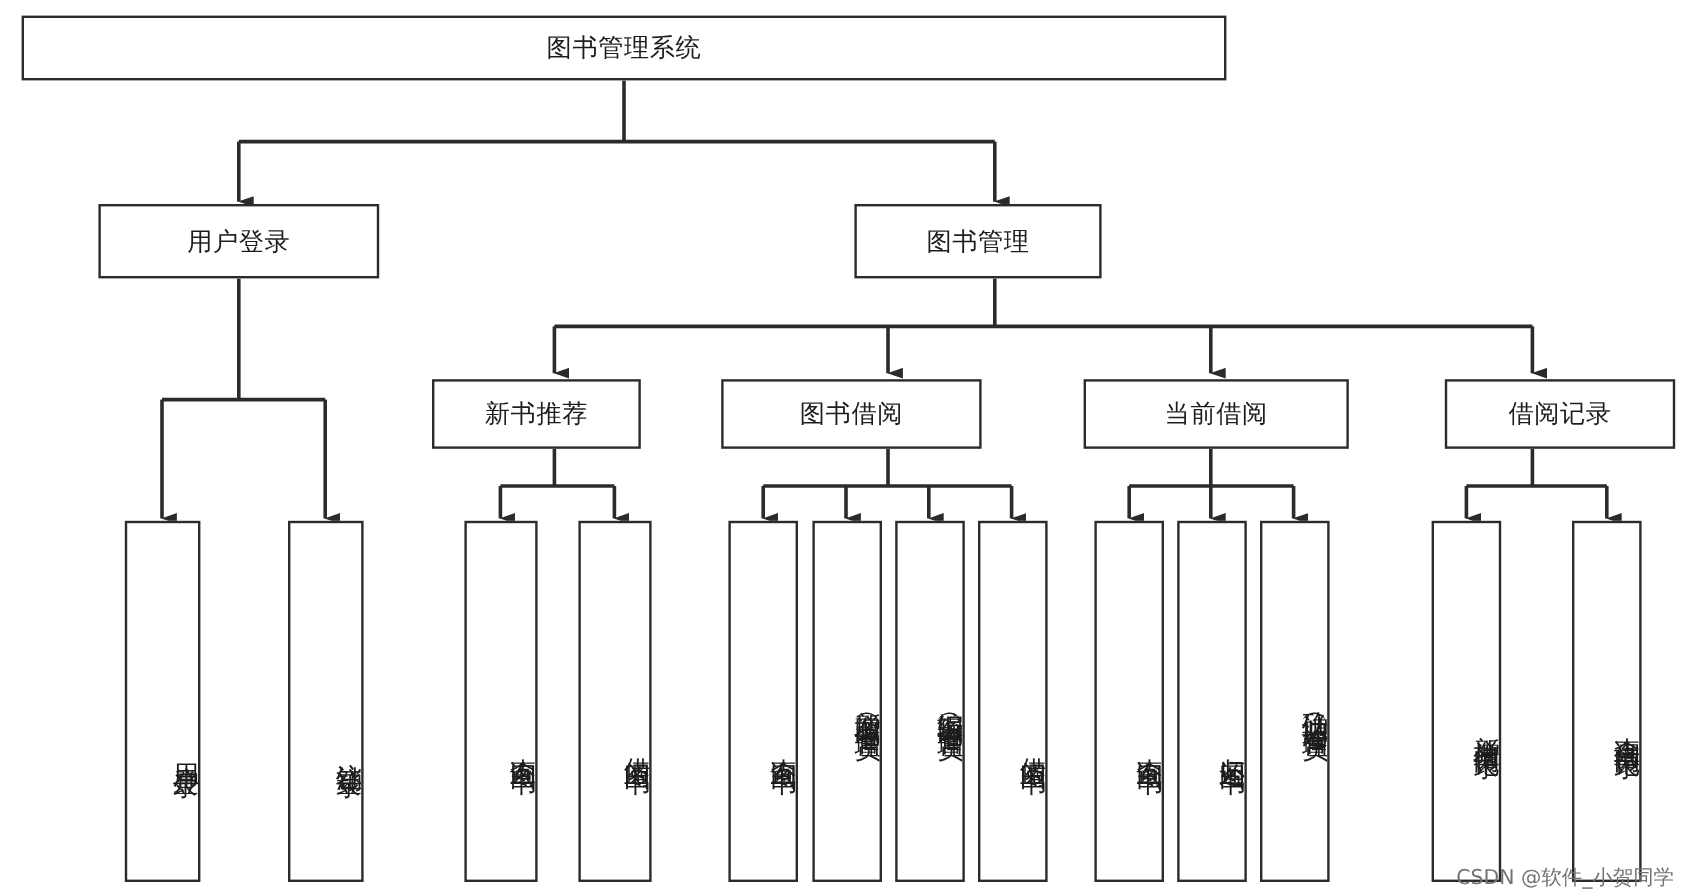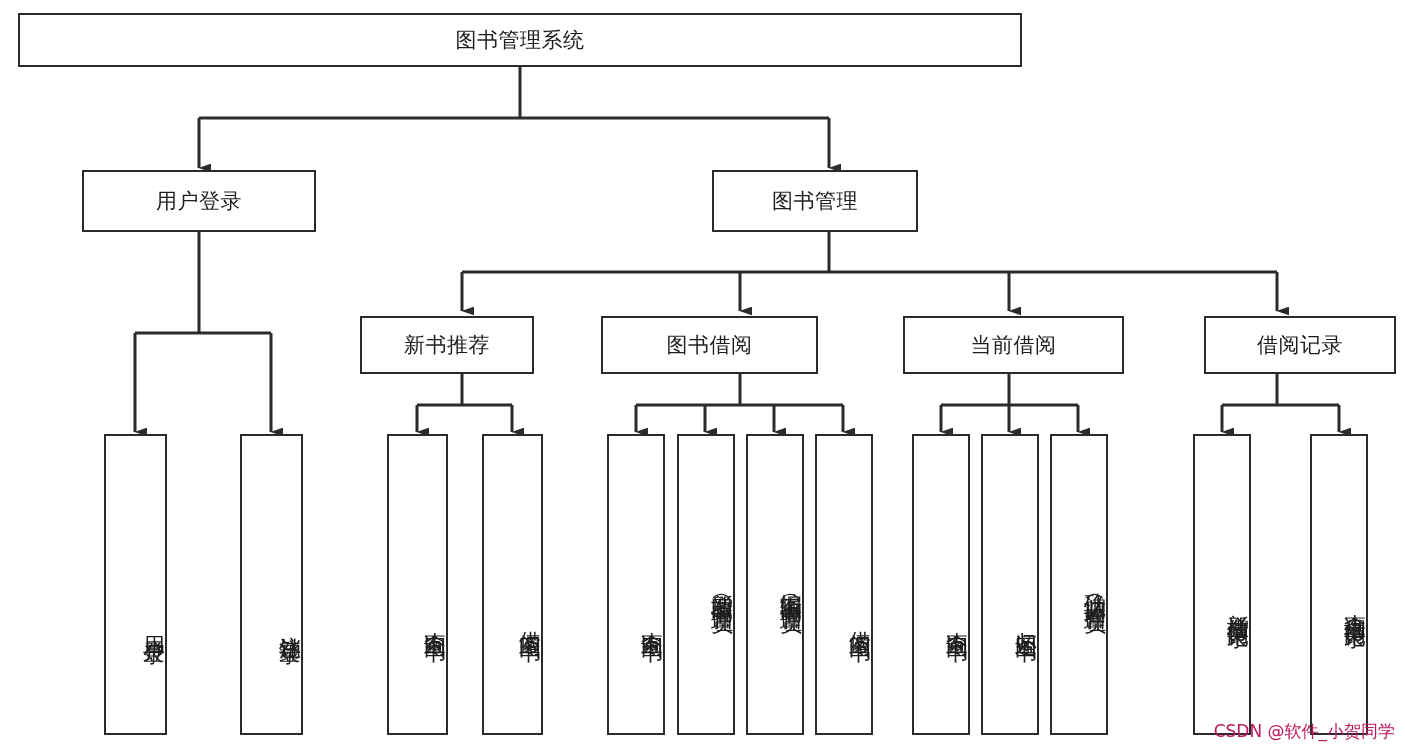--- a/index.html
+++ b/index.html
@@ -66,21 +66,21 @@
     white-space: nowrap;
     display: flex;
     align-items: flex-start;
     justify-content: center;
   }
   .watermark {
     position: absolute;
     right: 10px;
     bottom: 4px;
     font-size: 17px;
-    color: #be185d;
+    color: #737373;
     white-space: nowrap;
     pointer-events: none;
   }
 </style>
 </head>
 <body>
 
 <div id="diagram-root">
 
   <svg id="diagram-svg" viewBox="0 0 1405 747" xmlns="http://www.w3.org/2000/svg">

